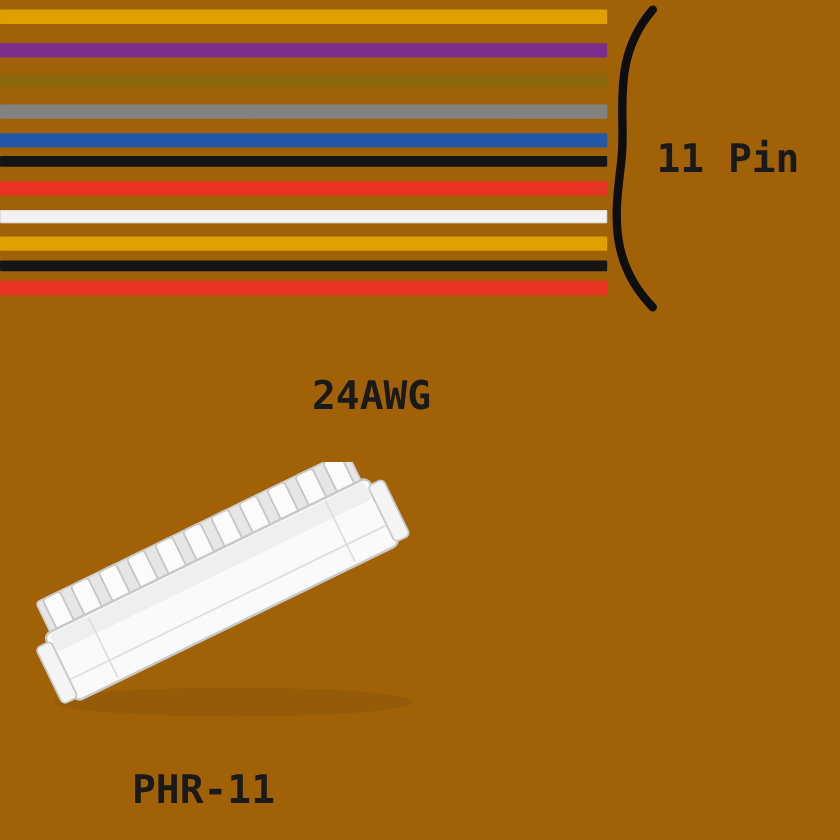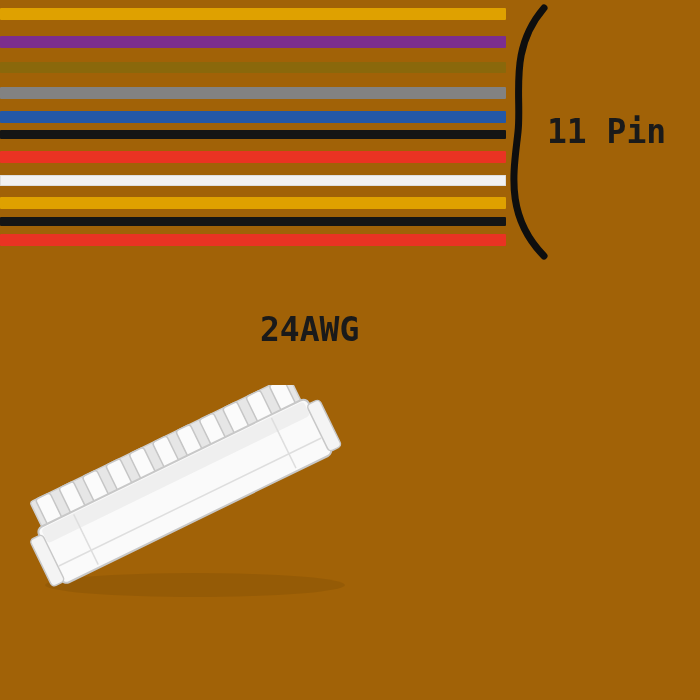--- a/index.html
+++ b/index.html
@@ -47,20 +47,21 @@
       <div class="wire" style="top: 217px; height: 9px; background: rgb(21, 21, 21);"></div>
       <div class="wire" style="top: 234px; height: 12px; background: rgb(234, 51, 35);"></div>
     </div>
 
   <svg class="brace" width="86" height="272" viewBox="0 0 86 272">
     <path d="M 56 8 C 20 50 34 95 30 132 C 26 170 16 215 56 256"></path>
   </svg>
 
   <div class="label pin-label">11 Pin</div>
   <div class="label gauge-label">24AWG</div>
+  <div class="label model-label">PHR-11</div>
 
   <svg class="connector" width="385" height="235" viewBox="0 0 385 235">
     <ellipse class="conn-shadow" cx="190" cy="200" rx="150" ry="12"></ellipse>
     <g transform="translate(45,172) rotate(-26)">
 
       <rect class="conn-recess" x="6" y="-58" width="288" height="34" rx="3"></rect>
 
       <g id="teeth">
           <rect x="12" y="-58" width="16" height="34" rx="3" class="tooth"></rect>
           <rect x="38" y="-58" width="16" height="34" rx="3" class="tooth"></rect>

